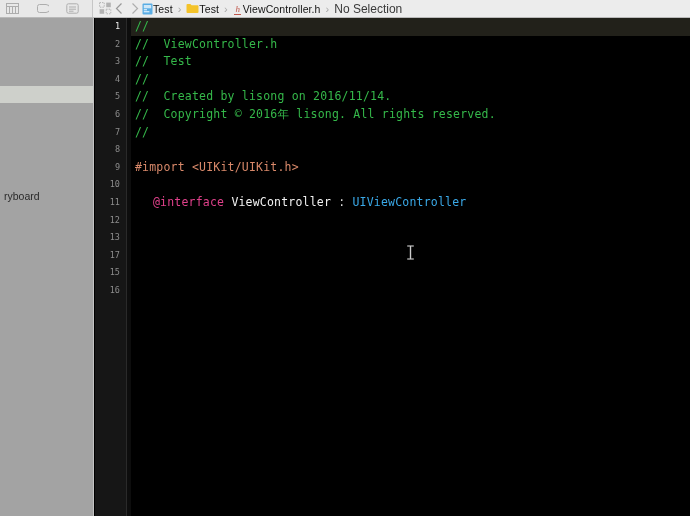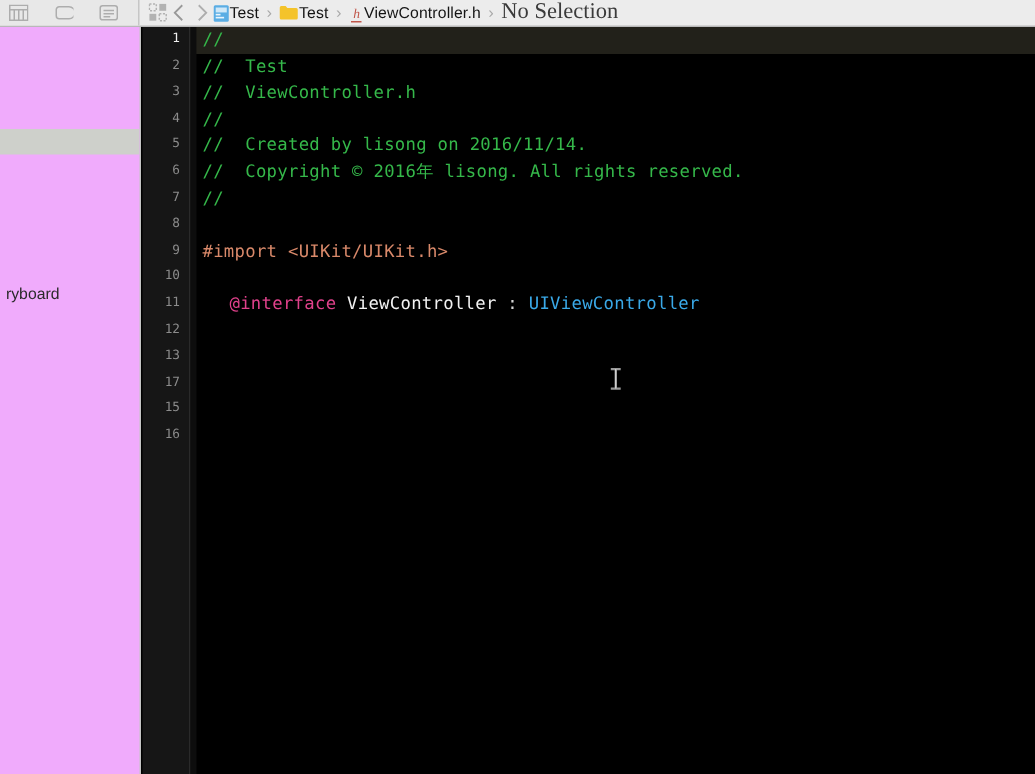--- a/index.html
+++ b/index.html
@@ -25,25 +25,25 @@
   .jb-icn{width:13px;height:13px;opacity:.58;flex:none;}
   .arrow{width:15px;height:17px;flex:none;opacity:.55;}
   .crumb{display:flex;align-items:center;gap:0;flex:none;white-space:nowrap;}
   .crumb-txt{font-size:10.5px;color:#141414;letter-spacing:.1px;}
   .sep{flex:none;color:#a9a9a9;font-size:11px;padding:0 5px 0 5px;}
   .ic-proj{width:11px;height:12px;flex:none;}
   .ic-folder{width:13px;height:11px;flex:none;}
   .ic-h{width:10px;height:12px;flex:none;display:flex;align-items:flex-end;justify-content:center;}
   .ic-h i{font-style:italic;font-family:"Liberation Serif",serif;font-size:9px;color:#c0564a;
           line-height:9px;border-bottom:1.2px solid #c0564a;padding:0 1px;}
-  .nosel{font-size:15px;color:#3a3a3a;font-family:Liberation Serif, serif;}
+  .nosel{font-size:12px;color:#3a3a3a;}
 
   
   .navigator{position:absolute;left:0;top:18px;width:94px;height:498px;
-             background:#f0abfc;border-right:1px solid #c4c4c4;box-sizing:border-box;
+             background:#a3a3a3;border-right:1px solid #c4c4c4;box-sizing:border-box;
              overflow:hidden;}
   .nav-row{height:17px;line-height:17px;font-size:10.5px;color:#2a2a2a;
            padding-left:4px;white-space:nowrap;overflow:hidden;}
   .nav-sel{background:#ced0cb;}
 
   
   .editor{position:absolute;left:95px;top:18px;right:0;bottom:0;background:#000;}
   .gutter{position:absolute;left:0;top:0;width:32px;height:100%;
           background:#161616;border-right:1px solid #2a2a2a;box-sizing:border-box;}
   .gutter-pad{position:absolute;left:32px;top:0;width:4px;height:100%;background:#0d0d0d;}
@@ -181,22 +181,22 @@
           <div class="gnum">13</div>
           <div class="gnum">17</div>
           <div class="gnum">15</div>
           <div class="gnum">16</div>
         </div>
     </div>
     <div class="gutter-pad"></div>
     <div class="codewrap">
       <div id="code-lines">
           <div class="cl hl"><span class="cmt">//</span></div>
+          <div class="cl"><span class="cmt">//  ViewController.h</span></div>
           <div class="cl"><span class="cmt">//  Test</span></div>
-          <div class="cl"><span class="cmt">//  ViewController.h</span></div>
           <div class="cl"><span class="cmt">//</span></div>
           <div class="cl"><span class="cmt">//  Created by lisong on 2016/11/14.</span></div>
           <div class="cl"><span class="cmt">//  Copyright © 2016年 lisong. All rights reserved.</span></div>
           <div class="cl"><span class="cmt">//</span></div>
           <div class="cl">&nbsp;</div>
           <div class="cl"><span class="pre">#import </span><span class="str">&lt;UIKit/UIKit.h&gt;</span></div>
           <div class="cl">&nbsp;</div>
           <div class="cl"><span class="kw">@interface</span><span class="punc"> </span><span class="cls">ViewController</span><span class="punc"> : </span><span class="typ">UIViewController</span></div>
           <div class="cl">&nbsp;</div>
           <div class="cl">&nbsp;</div>

